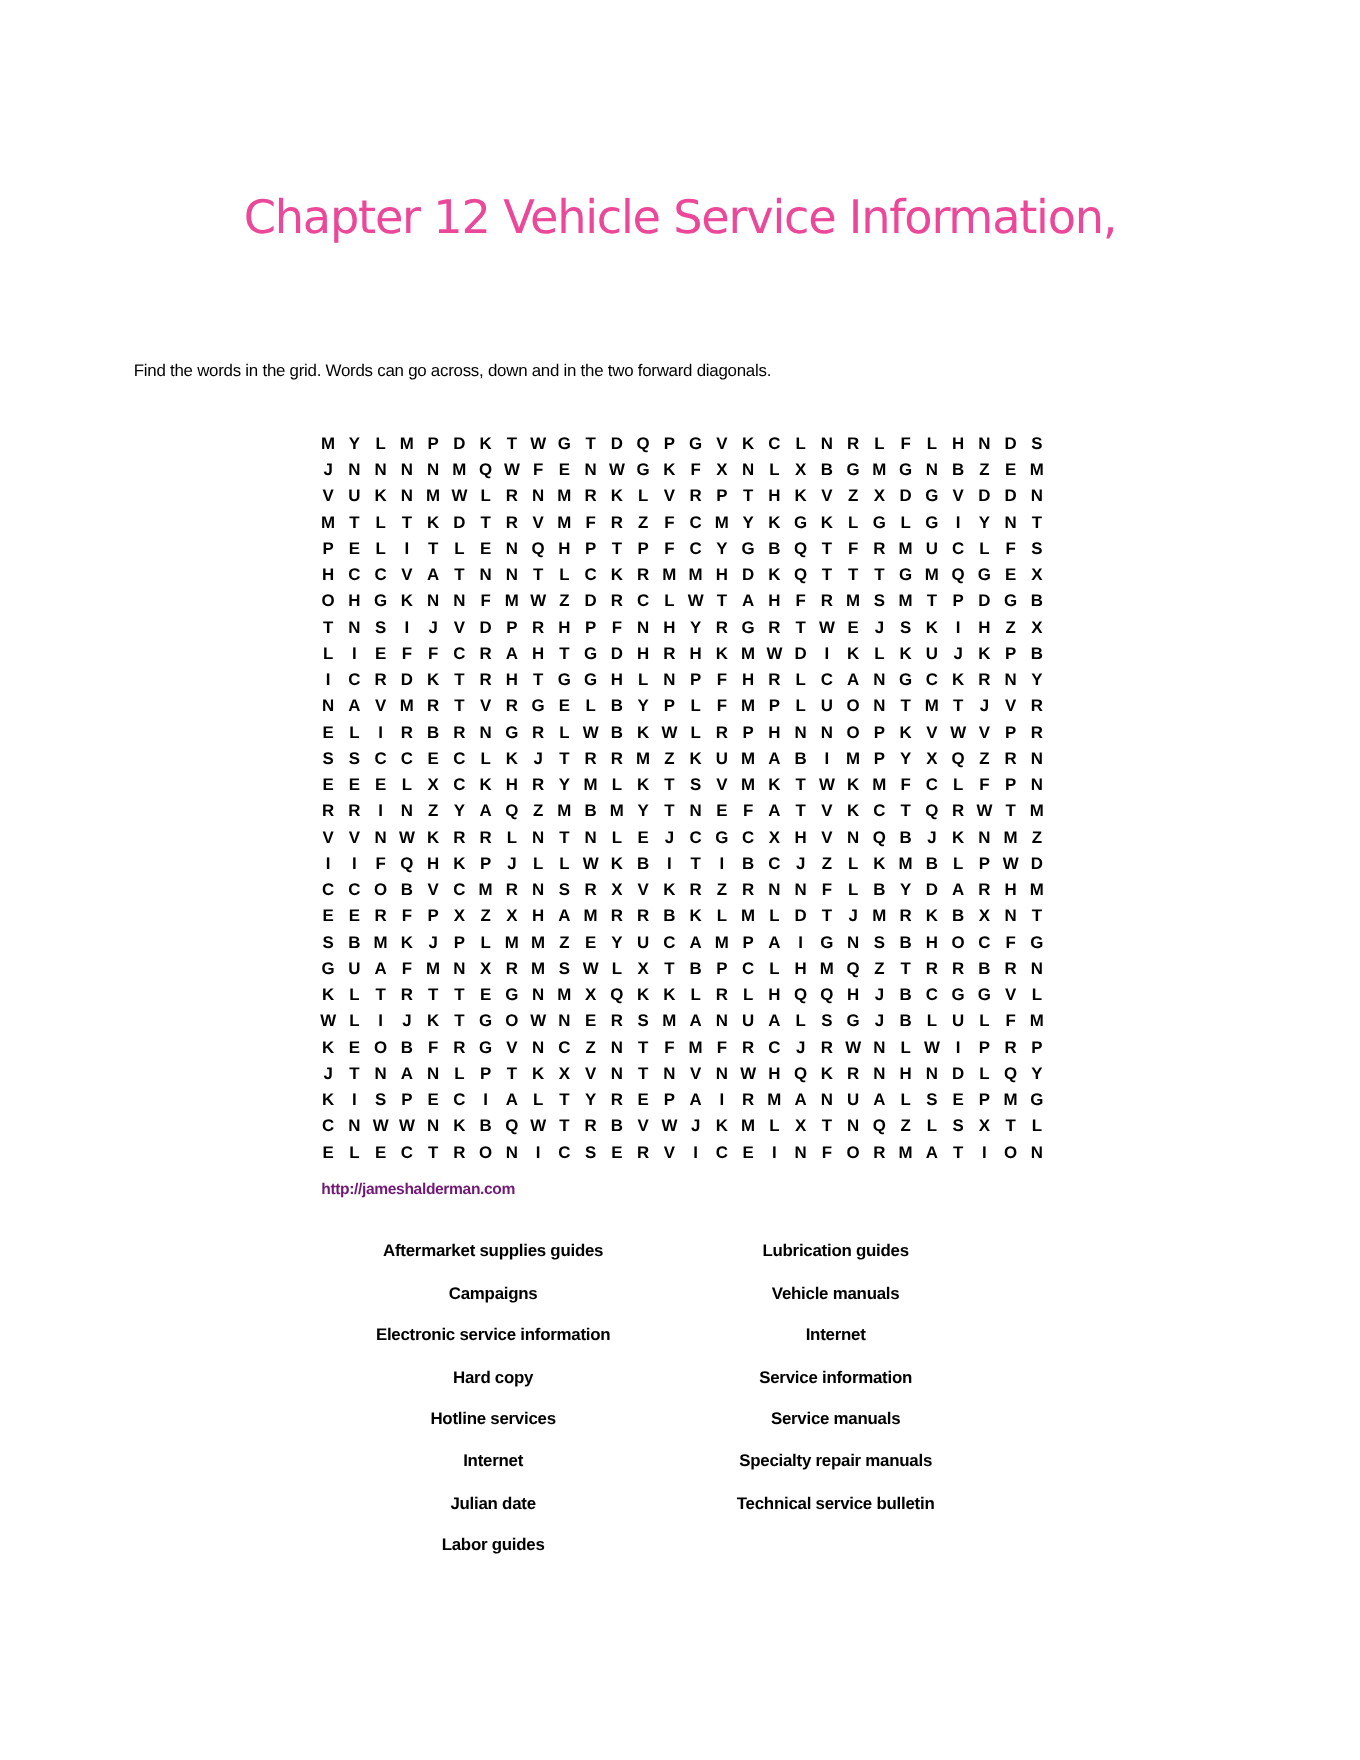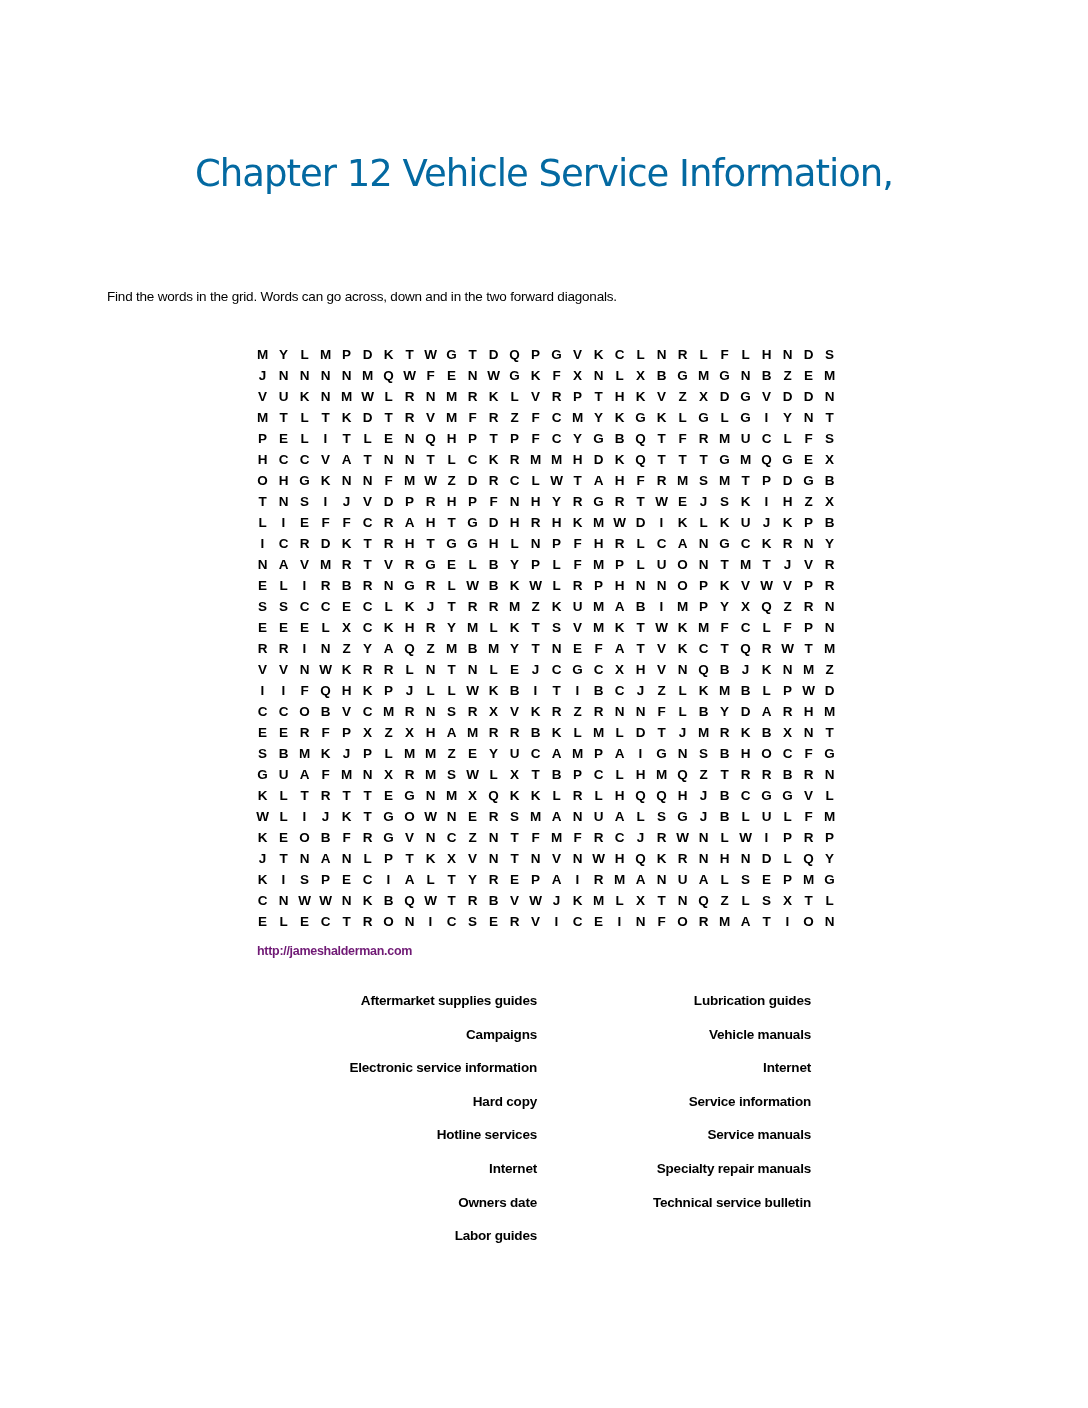--- a/index.html
+++ b/index.html
@@ -19,21 +19,21 @@
     position: absolute;
     left: 0;
     right: 0;
     top: 146px;
     text-align: center;
     font-family: "DejaVu Sans", sans-serif;
     font-size: 37px;
     line-height: 56px;
     font-weight: 500;
     letter-spacing: -1px;
-    color: #0369a1;
+    color: #ec4899;
   }
   .instructions {
     position: absolute;
     left: 107px;
     top: 289px;
     font-family: "Liberation Sans", sans-serif;
     font-size: 13.5px;
     letter-spacing: -0.2px;
     color: #000000;
     text-align: right;
@@ -64,21 +64,21 @@
     font-family: "Liberation Sans", sans-serif;
     font-size: 12.5px;
     font-weight: bold;
     letter-spacing: -0.3px;
     color: #701a75;
   }
   .word-column {
     position: absolute;
     top: 994px;
     width: 285px;
-    text-align: right;
+    text-align: center;
   }
   .word-column.left  { left: 252px; }
   .word-column.right { left: 526px; }
   .word-item {
     height: 14px;
     line-height: 14px;
     margin-bottom: 19.6px;
     font-family: "Liberation Sans", sans-serif;
     font-size: 13.5px;
     font-weight: bold;
@@ -943,21 +943,21 @@
 
   <div class="source-url">http://jameshalderman.com</div>
 
   <div class="word-column left">
       <div class="word-item">Aftermarket supplies guides</div>
       <div class="word-item">Campaigns</div>
       <div class="word-item">Electronic service information</div>
       <div class="word-item">Hard copy</div>
       <div class="word-item">Hotline services</div>
       <div class="word-item">Internet</div>
-      <div class="word-item">Owners date</div>
+      <div class="word-item">Julian date</div>
       <div class="word-item">Labor guides</div>
     </div>
   <div class="word-column right">
       <div class="word-item">Lubrication guides</div>
       <div class="word-item">Vehicle manuals</div>
       <div class="word-item">Internet</div>
       <div class="word-item">Service information</div>
       <div class="word-item">Service manuals</div>
       <div class="word-item">Specialty repair manuals</div>
       <div class="word-item">Technical service bulletin</div>

